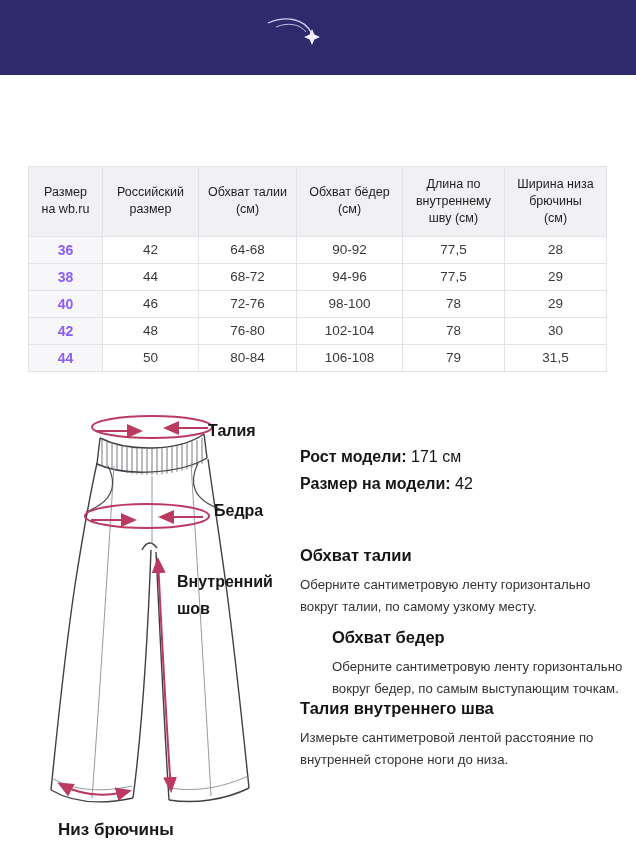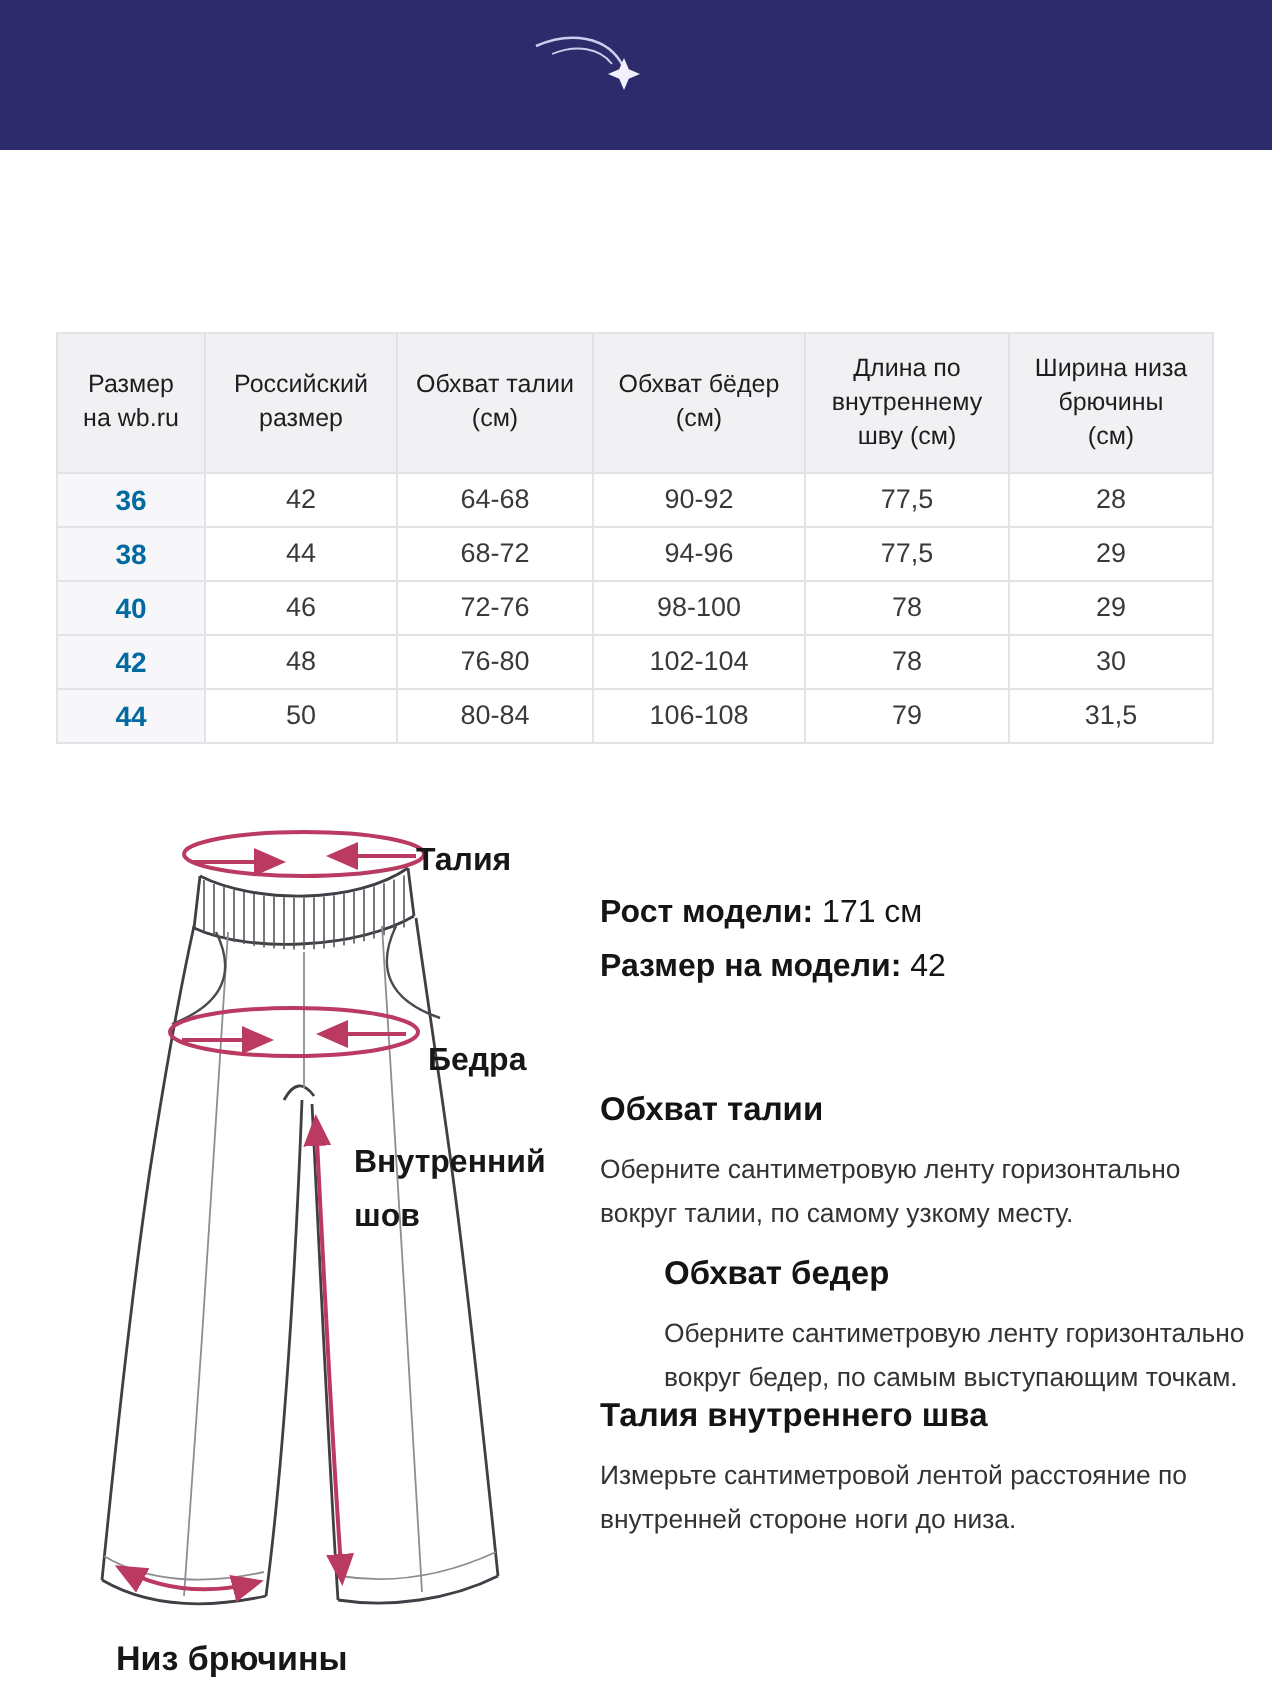--- a/index.html
+++ b/index.html
@@ -14,29 +14,29 @@
           font-size:25px; letter-spacing:7px; font-weight:400; padding-top:10px; }
   .comet { position:absolute; left:50%; margin-left:-58px; top:-18px; }
 
   
   .size-table { position:absolute; left:28px; top:166px; width:578px;
                 border-collapse:collapse; table-layout:fixed; }
   .size-table th, .size-table td { border:1px solid #e3e3e7; text-align:center; vertical-align:middle; }
   .size-table th { background:#f1f1f3; font-weight:400; font-size:12.5px; line-height:1.35;
                    color:#1d1d1f; padding:9px 4px; height:57px; }
   .size-table td { background:#ffffff; font-size:13.5px; color:#39393c; height:27px; }
-  .size-table td.rowhead { background:#f7f7f9; font-weight:700; font-size:14px; color:#0369a1; }
+  .size-table td.rowhead { background:#f7f7f9; font-weight:700; font-size:14px; color:#8b5cf6; }
   .c1{width:74px}.c2{width:96px}.c3{width:98px}.c4{width:106px}.c5{width:102px}.c6{width:102px}
 
   
   .diagram { position:absolute; left:30px; top:400px; width:262px; height:440px; }
   .diagram svg { position:absolute; left:0; top:0; }
   .dlabel { position:absolute; font-weight:700; color:#17171a; font-size:16px; }
   .lbl-waist  { left:178px; top:22px; }
-  .lbl-hips   { left:184px; top:102px;margin-top:20px; }
+  .lbl-hips   { left:184px; top:102px; }
   .lbl-inseam { left:147px; top:168px; width:112px; line-height:1.7; }
   .lbl-hem    { left:28px;  top:420px; font-size:17px; }
 
   
   .model-info { position:absolute; left:300px; top:443px; width:320px;
                 font-size:16px; line-height:27px; color:#151517; }
   .model-info b { font-weight:700; }
   .guide { position:absolute; left:300px; width:308px; }
   .guide h3 { font-size:16.5px; font-weight:700; color:#141416; margin:0 0 9px 0; }
   .guide p  { font-size:13.2px; line-height:1.65; color:#333336; margin:0; }

